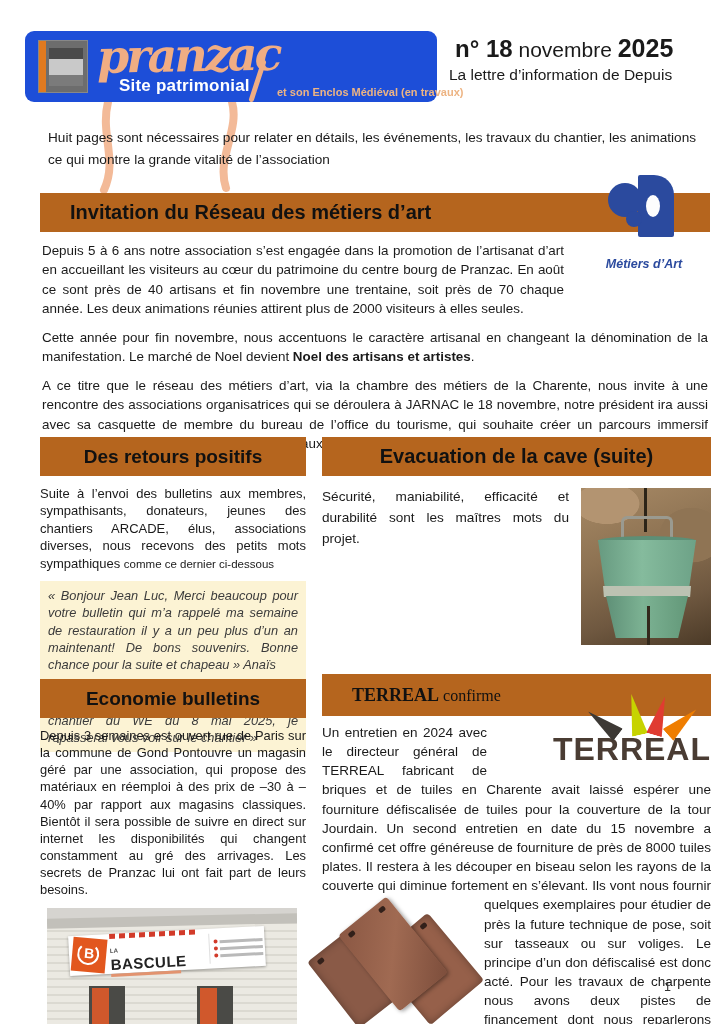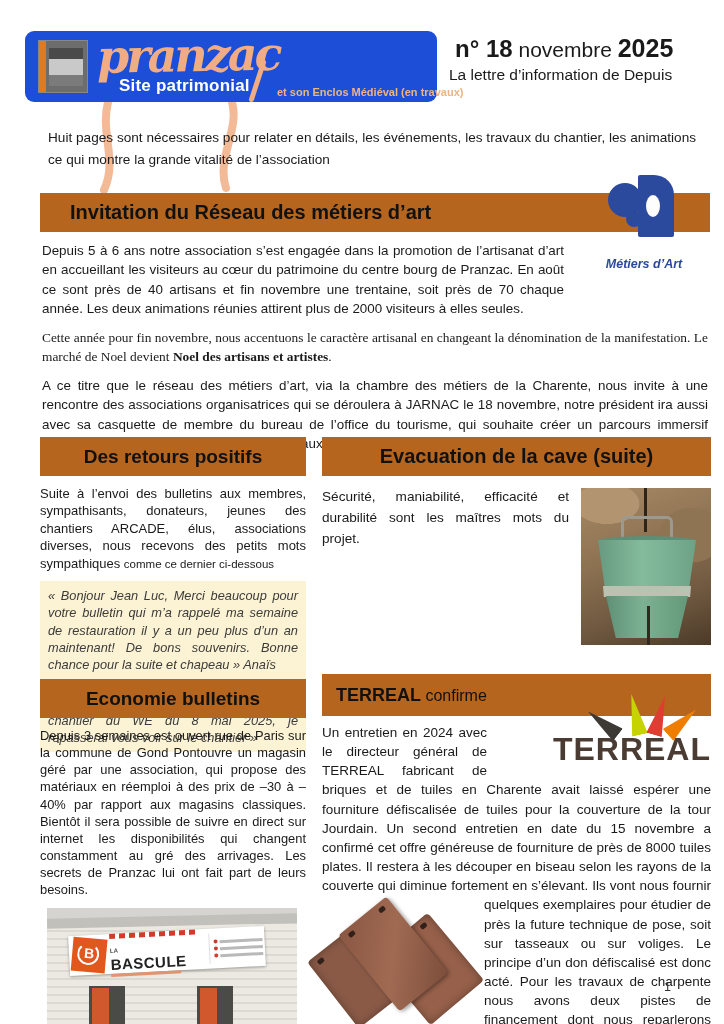--- a/index.html
+++ b/index.html
@@ -75,21 +75,21 @@
     width:120px; height:62px; margin-top:-16px;
     clip-path:polygon(50% 0,100% 50%,50% 100%,0 50%);
     background:#c9c9c6; display:flex; align-items:center; justify-content:center;
   }
   .a-diamond span{ color:#2b4a9e; font-weight:bold; font-size:13px;
     letter-spacing:2px; margin-top:-6px;}
   .a-sub{ margin-top:20px; color:#2b4a9e; font-weight:bold; font-style:italic;
     font-size:12.5px; }
   .body-p{ font-size:13.4px; line-height:1.45; text-align:justify; }
   .sec-invit .p1{ margin:9px 0 0 2px; width:522px; }
-  .sec-invit .p2{ margin:9px 0 4px 2px; width:666px;font-family:Liberation Serif, serif; }
+  .sec-invit .p2{ margin:9px 0 4px 2px; width:666px; }
   .sec-invit .p3{ margin:9px 0 0 2px; width:666px; }
   
   .col-retours{ position:absolute; left:40px; top:437px; width:266px; }
   .col-retours .banner{ font-size:19px; text-align:center; }
   .col-retours .body-p{ margin-top:9px; font-size:13px; line-height:1.34; }
   .small-note{ font-size:11.5px; }
   .quote{
     margin-top:9px; background:#fcf3d4; padding:6px 8px;
     font-style:italic; font-size:12.8px; line-height:1.35; color:#3b3b3b;
     text-align:justify;
@@ -150,21 +150,21 @@
     line-height:1; }
   .sign-subline{ margin-top:2px; height:3px; width:70px; background:#e2936f; }
   .sign-right{ width:56px; border-left:1px solid #e0e0e0; padding:3px 2px 3px 4px; flex:none;}
   .sr-row{ display:flex; align-items:center; margin:3px 0; }
   .sr-dot{ width:4px; height:4px; border-radius:50%; background:#d23b2a; margin-right:2px; flex:none;}
   .sr-bar{ height:3px; flex:1; background:#b9b9b9; }
   .door{ position:absolute; top:78px; width:36px; height:56px; background:#4a4a46; }
   .door .leaf{ position:absolute; left:3px; top:2px; width:17px; height:52px; background:#d0582c; }
   .door.d1{ left:42px; } .door.d2{ left:150px; }
   .col-terreal{ position:absolute; left:322px; top:674px; width:389px; }
-  .col-terreal .banner{ font-size:18px; padding-left:14px; height:42px; line-height:42px; }
+  .col-terreal .banner{ font-size:18px; padding-left:30px; height:42px; line-height:42px;font-family:Liberation Serif, serif; }
   .banner-bold{ font-weight:bold; } .banner-rest{ font-weight:normal; font-size:16px; }
   .terreal-content{ margin-top:7px; font-size:13.5px; line-height:1.42; text-align:justify; }
   .terreal-logo{ float:right; width:214px; margin:-32px 0 6px 10px; text-align:right; }
   .fan{ position:relative; height:44px; width:90px; margin-left:105px; }
   .tri{ position:absolute; bottom:0; width:16px; height:38px;
     clip-path:polygon(50% 0,100% 100%,0 100%); transform-origin:50% 100%; }
   .tri.t1{ left:8px;  background:#3d3935; transform:rotate(-52deg); }
   .tri.t2{ left:30px; background:#c7d300; transform:rotate(-12deg); height:42px;}
   .tri.t3{ left:44px; background:#e03c31; transform:rotate(16deg); height:40px;}
   .tri.t4{ left:58px; background:#ef7d00; transform:rotate(48deg); }

